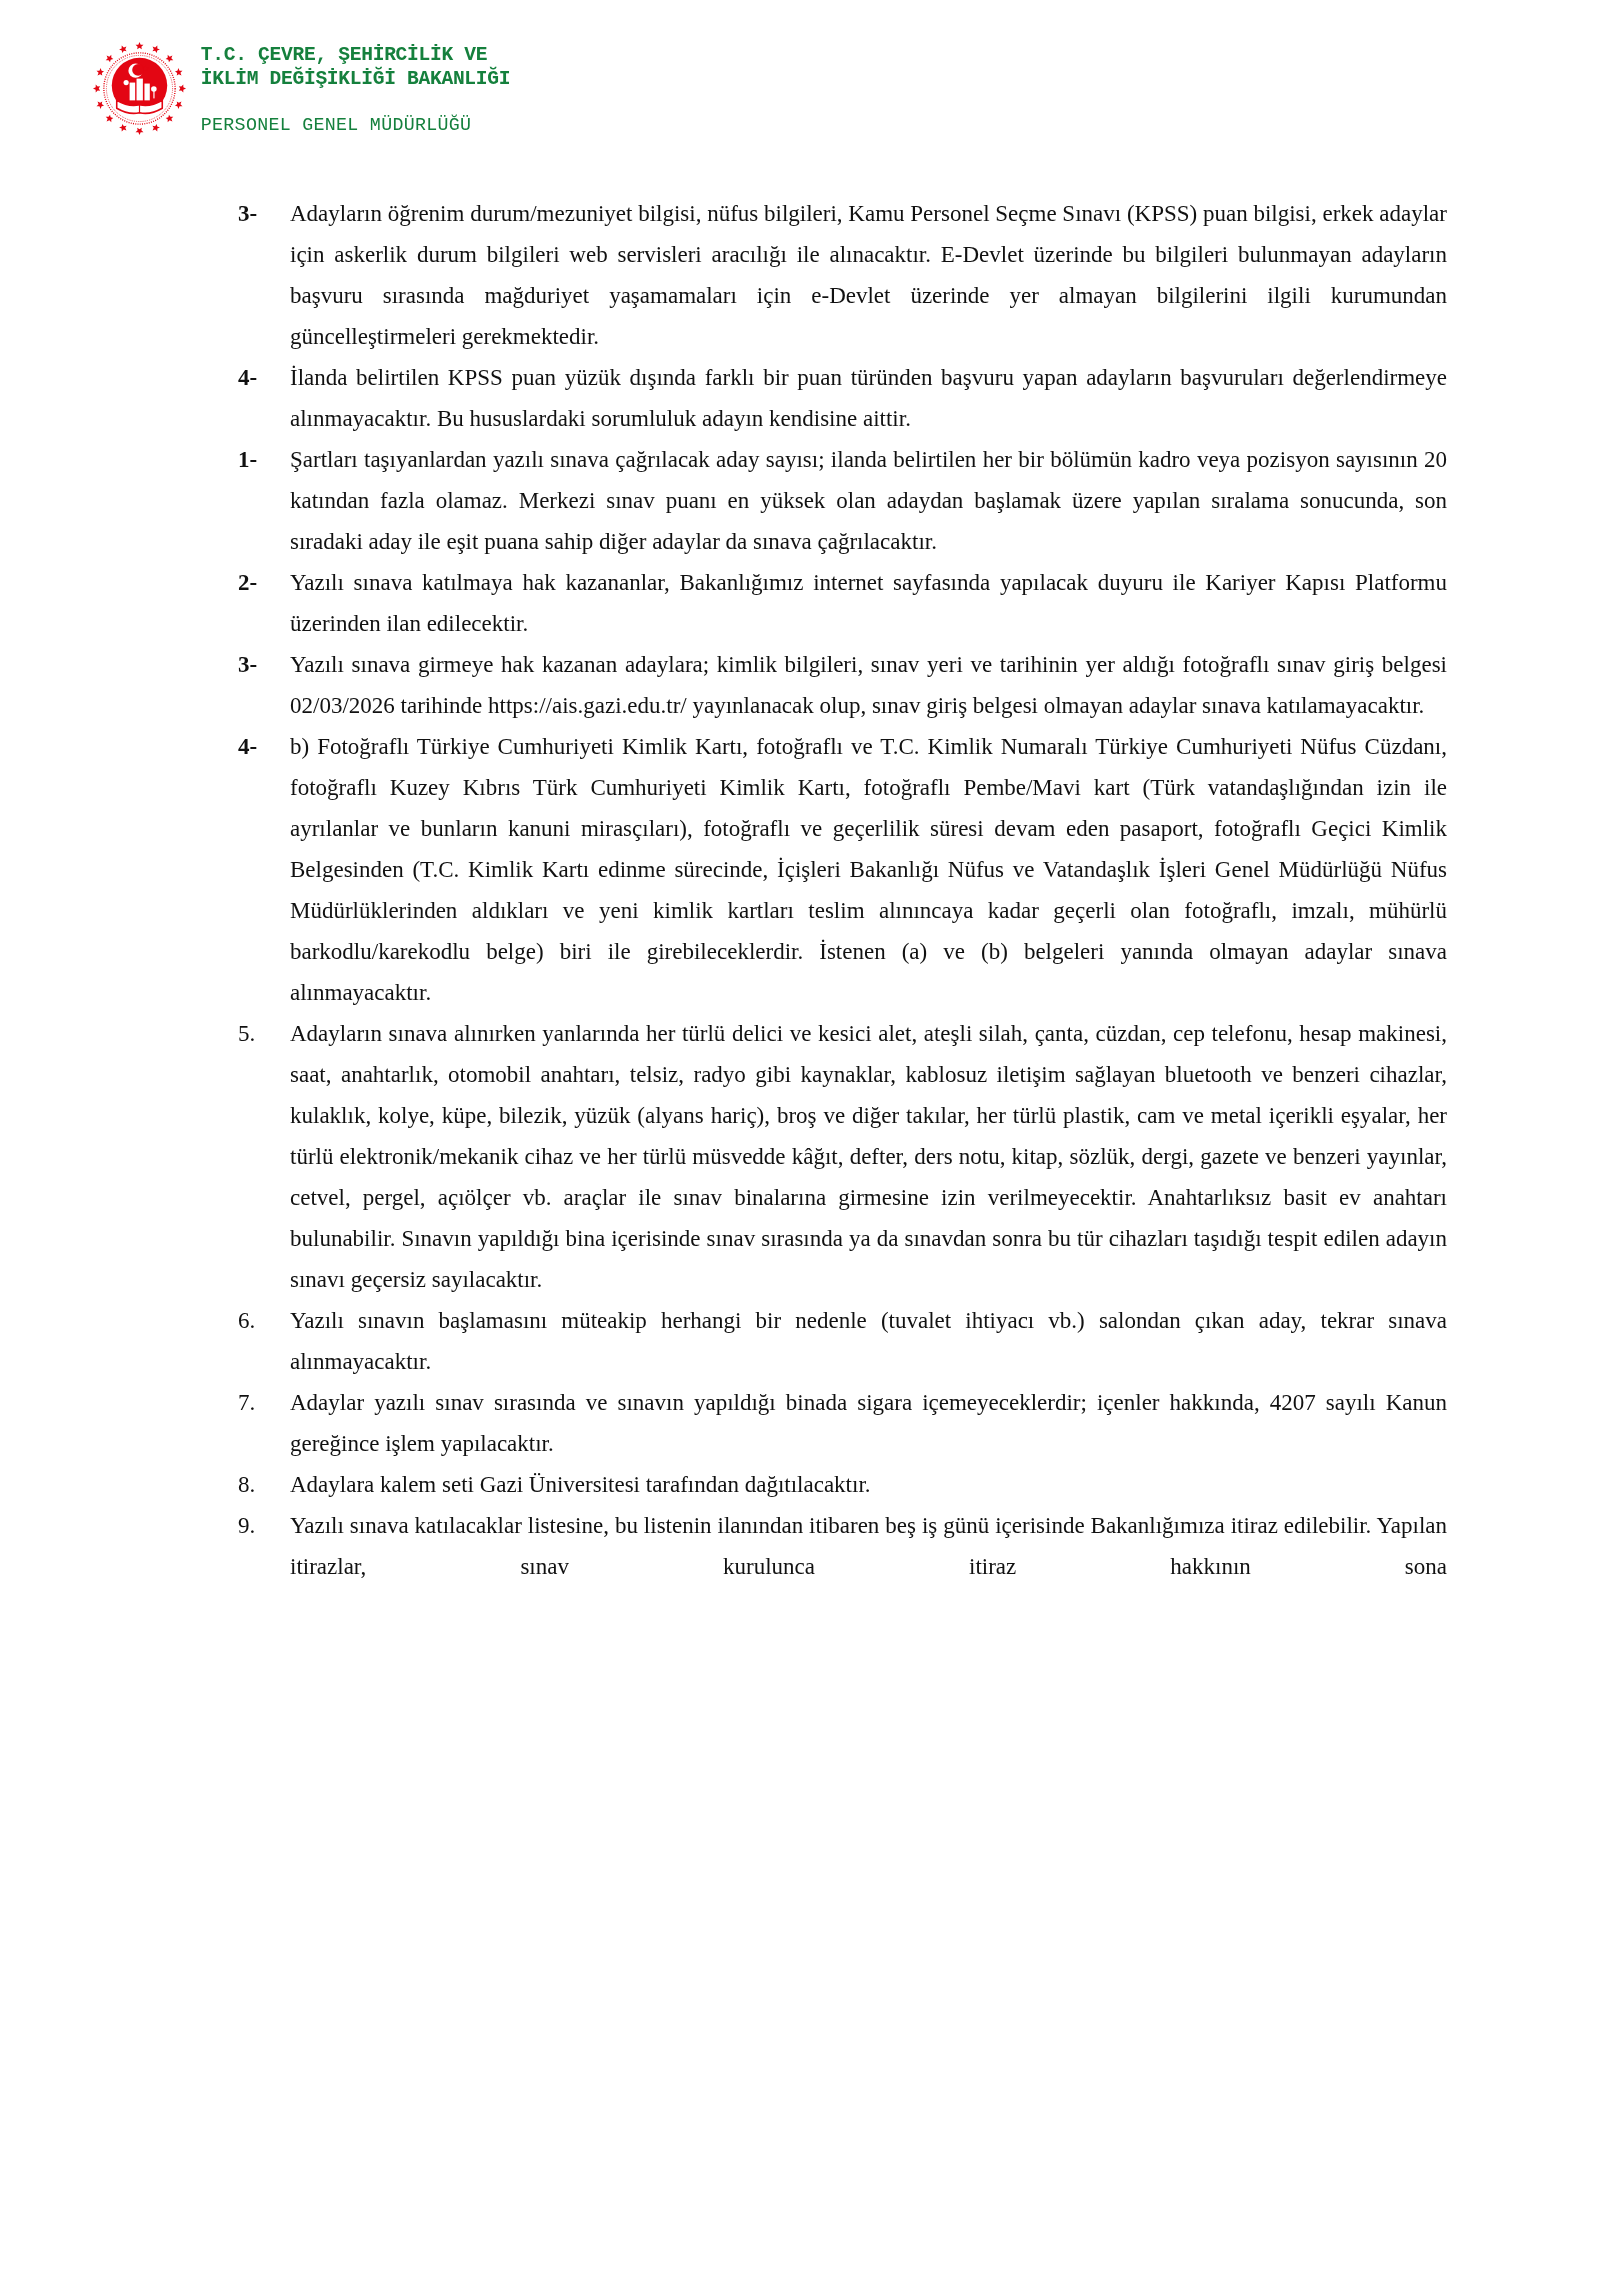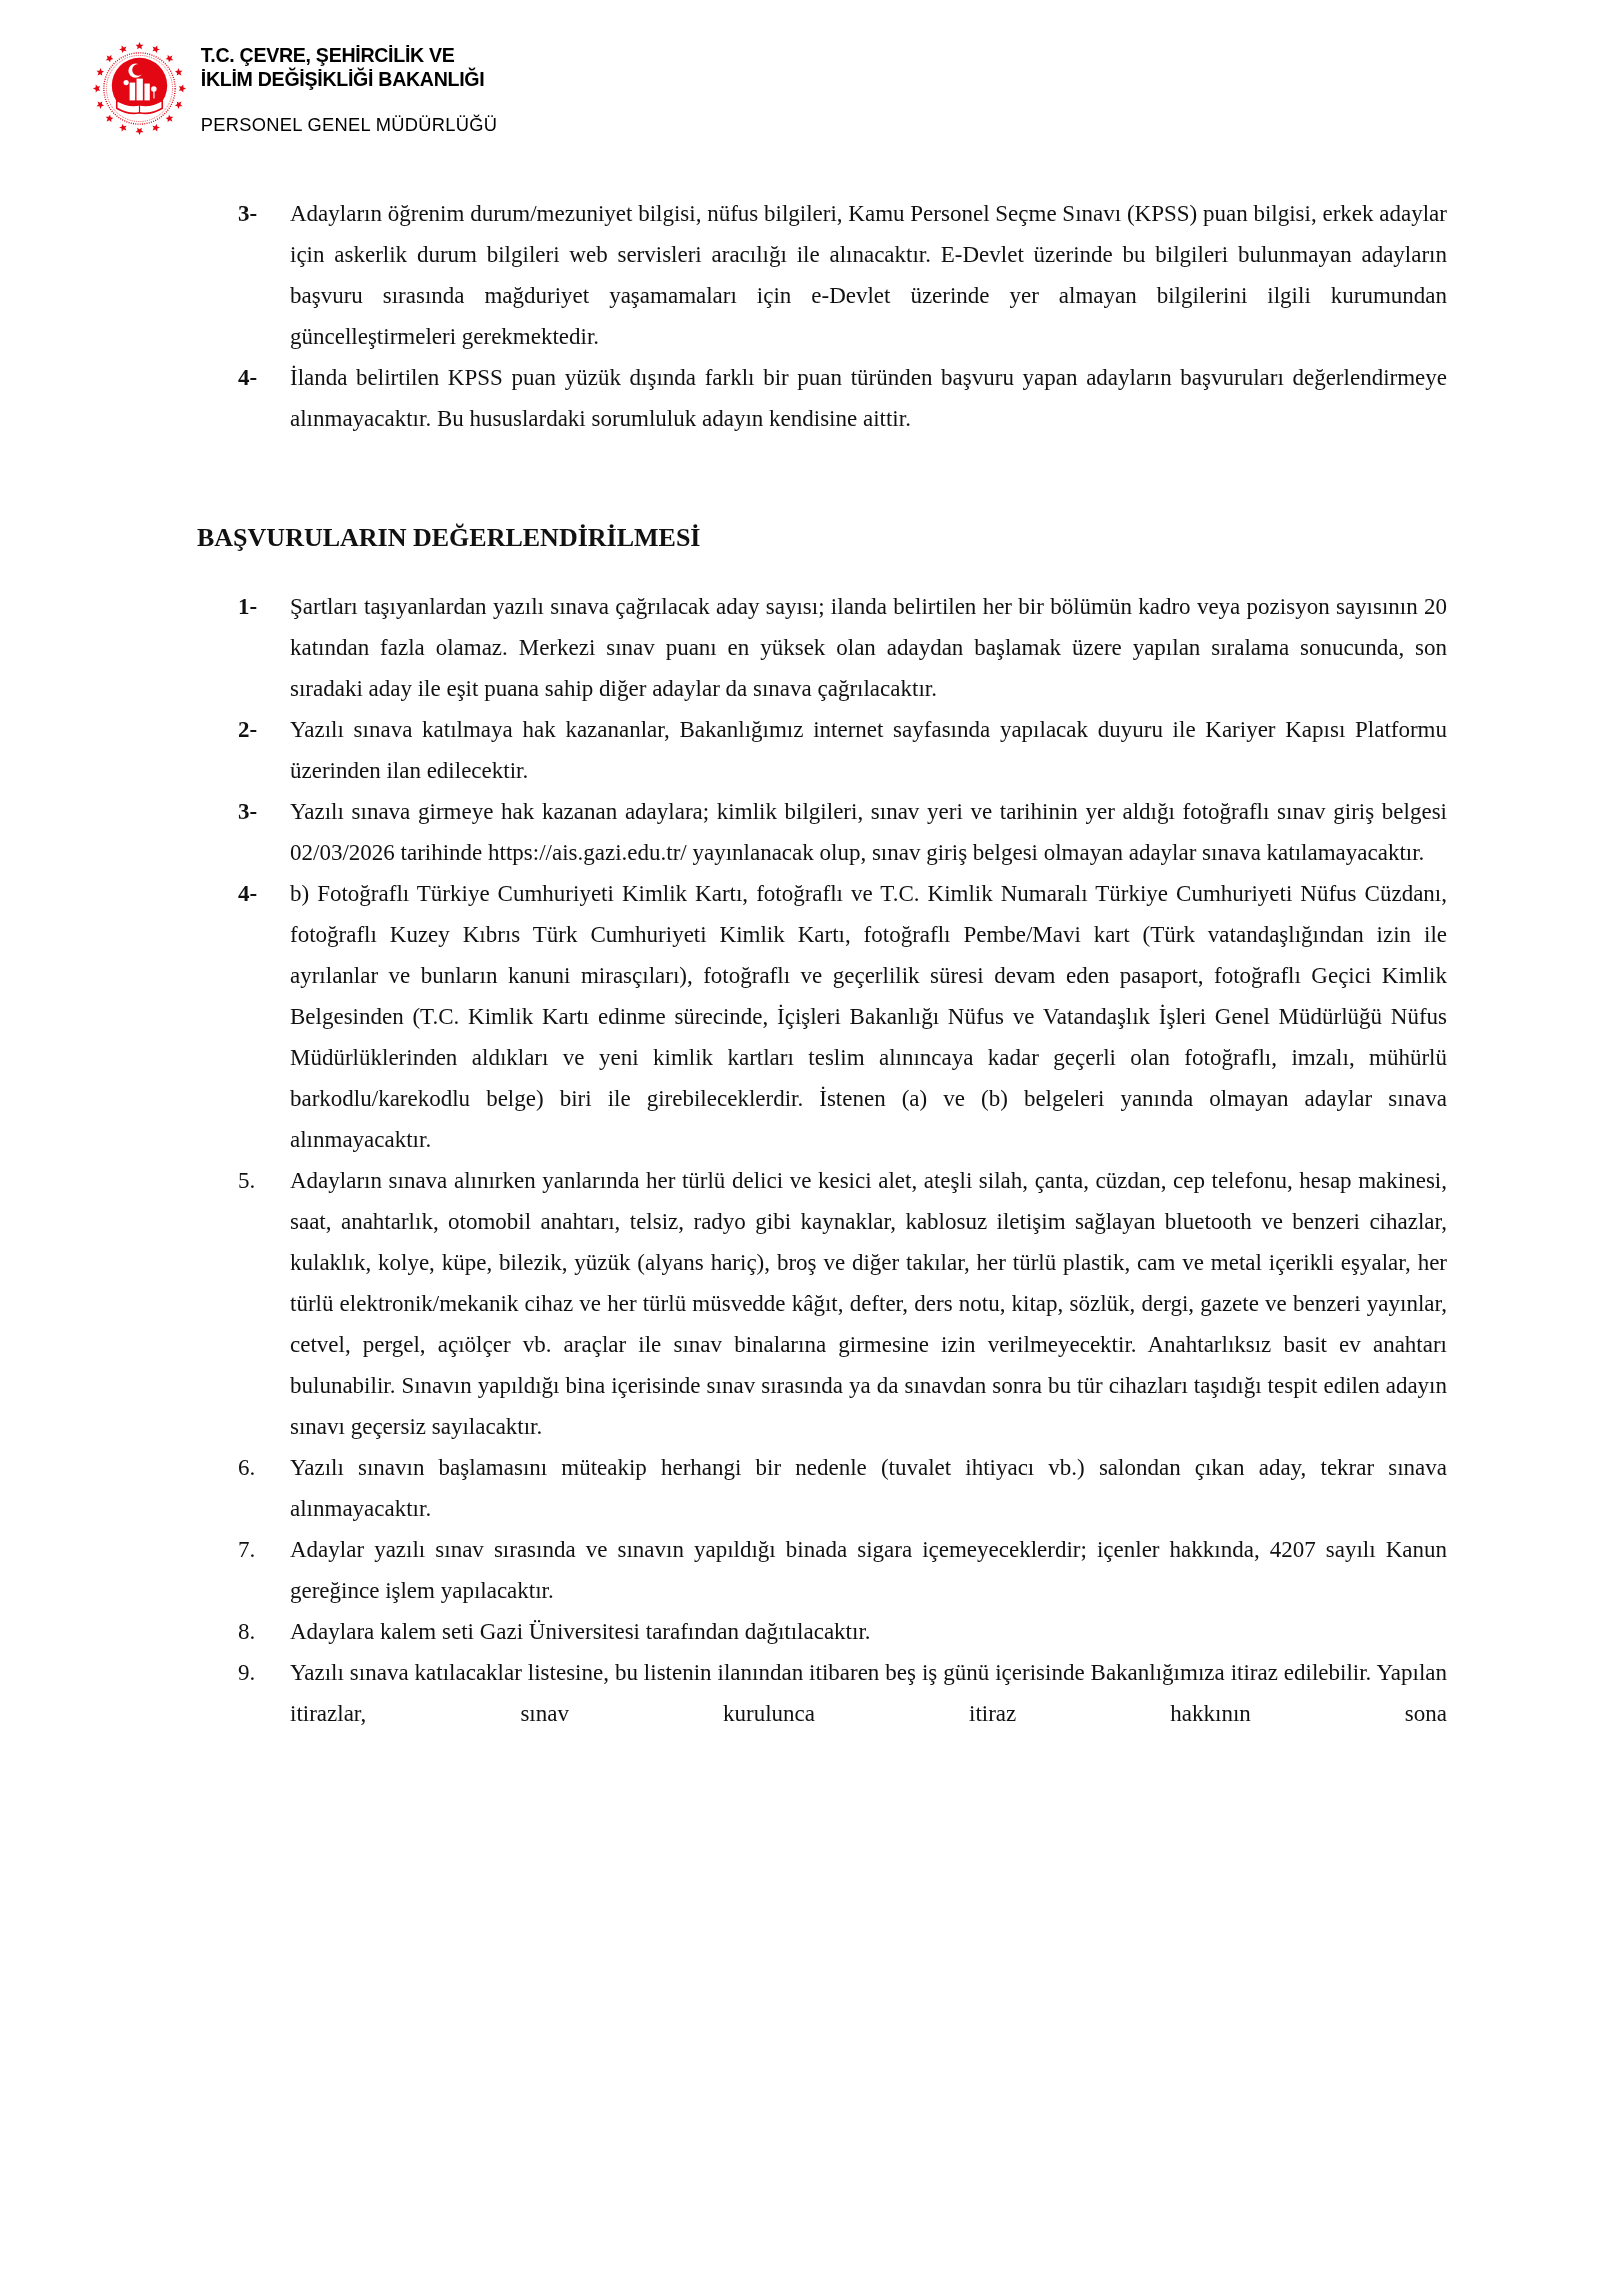--- a/index.html
+++ b/index.html
@@ -18,26 +18,26 @@
     position: absolute;
     top: 39px;
     left: 90px;
     display: flex;
     align-items: center;
     gap: 11.8px;
   }
   .emblem { width: 99px; height: 99px; flex: 0 0 auto; }
   .org-lines { display: flex; flex-direction: column; justify-content: center; }
   .org-line {
-    font-family: Liberation Sans, sans-serif;
+    font-family: Liberation Mono, monospace;
     font-weight: 700;
     font-size: 19.6px;
     line-height: 24px;
     letter-spacing: -0.3px;
-    color: #000000;
+    color: #15803d;
     white-space: nowrap;
   }
   .org-line.light {
     font-weight: 400;
     font-size: 18.3px;
     letter-spacing: 0.3px;
     margin-top: 22px;
   }
 
   
@@ -142,21 +142,20 @@
       <li>
         <span class="marker bold">3-</span>
         <p>Adayların öğrenim durum/mezuniyet bilgisi, nüfus bilgileri, Kamu Personel Seçme Sınavı (KPSS) puan bilgisi, erkek adaylar için askerlik durum bilgileri web servisleri aracılığı ile alınacaktır. E-Devlet üzerinde bu bilgileri bulunmayan adayların başvuru sırasında mağduriyet yaşamamaları için e-Devlet üzerinde yer almayan bilgilerini ilgili kurumundan güncelleştirmeleri gerekmektedir.</p>
       </li>
       <li>
         <span class="marker bold">4-</span>
         <p>İlanda belirtilen KPSS puan yüzük dışında farklı bir puan türünden başvuru yapan adayların başvuruları değerlendirmeye alınmayacaktır. Bu hususlardaki sorumluluk adayın kendisine aittir.</p>
       </li>
     </ol>
 
-    <h2 class="section-title">BAŞVURULARIN DEĞERLENDİRİLMESİ</h2>
 
     <ol class="doc-list">
       <li>
         <span class="marker bold">1-</span>
         <p>Şartları taşıyanlardan yazılı sınava çağrılacak aday sayısı; ilanda belirtilen her bir bölümün kadro veya pozisyon sayısının 20 katından fazla olamaz. Merkezi sınav puanı en yüksek olan adaydan başlamak üzere yapılan sıralama sonucunda, son sıradaki aday ile eşit puana sahip diğer adaylar da sınava çağrılacaktır.</p>
       </li>
       <li>
         <span class="marker bold">2-</span>
         <p>Yazılı sınava katılmaya hak kazananlar, Bakanlığımız internet sayfasında yapılacak duyuru ile Kariyer Kapısı Platformu üzerinden ilan edilecektir.</p>
       </li>

